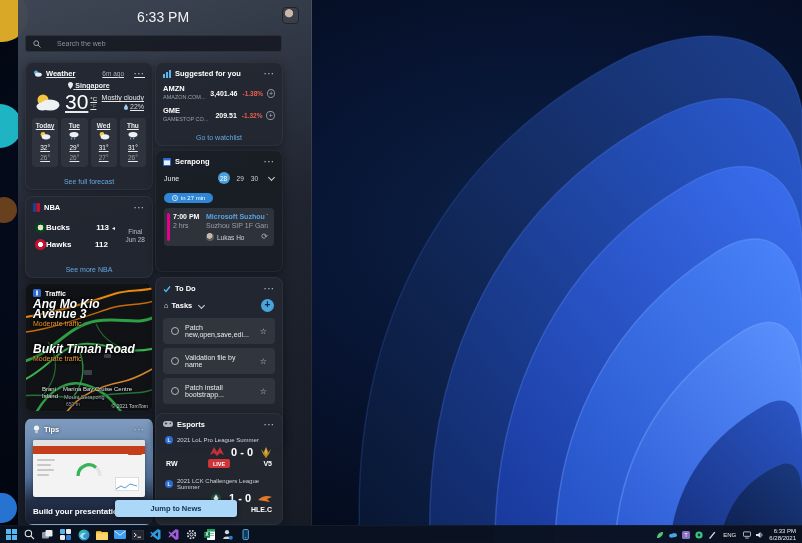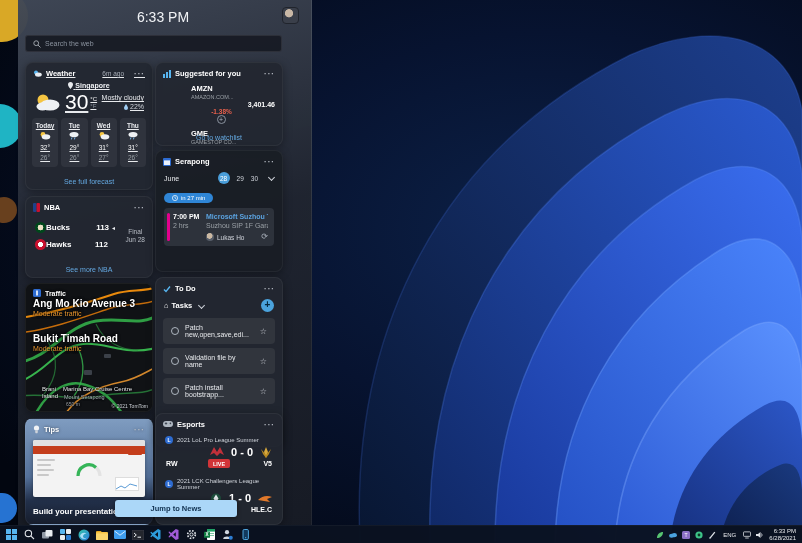--- a/index.html
+++ b/index.html
@@ -14,21 +14,21 @@
   
   .panel{position:absolute;left:18px;top:0;width:294px;height:525px;
     background:linear-gradient(165deg,rgba(64,72,86,.97),rgba(32,37,48,.975) 45%,rgba(23,27,36,.98));
     border-right:1px solid rgba(255,255,255,.05);}
   .panel-time{position:absolute;left:55px;top:9px;width:180px;text-align:center;
     color:#f0f2f5;font-size:14px;}
   .avatar{position:absolute;left:264px;top:7px;width:17px;height:17px;border-radius:4px;
     background:radial-gradient(circle at 40% 35%,#c9b8a6 0 28%,#3a3f4a 34%);border:1px solid #20242c;}
   .searchbar{position:absolute;left:7px;top:35px;width:257px;height:17px;border-radius:3px;
     background:rgba(22,26,34,.9);border:1px solid rgba(255,255,255,.09);
-    display:flex;align-items:center;gap:4px;padding:0 7px;}
+    display:flex;align-items:center;gap:16px;padding:0 7px;}
   .searchbar input{flex:1;background:transparent;border:none;outline:none;
     color:#cfd3da;font-size:7px;font-family:inherit;}
   .searchbar input::placeholder{color:#8a929e;}
 
   .card{position:absolute;border-radius:8px;background:rgba(34,39,48,.93);
     border:1px solid rgba(255,255,255,.05);box-shadow:0 2px 8px rgba(0,0,0,.35);
     color:#e8eaed;overflow:hidden;}
   .chead{display:flex;align-items:center;gap:4px;padding:6px 7px 3px 7px;
     font-size:7.5px;font-weight:bold;color:#fff;}
   .chead .dots{margin-left:auto;color:#b9bec6;font-size:8px;letter-spacing:1px;cursor:default;}
@@ -46,21 +46,21 @@
   .w-right{margin-left:auto;text-align:right;font-size:7px;color:#e8eaed;line-height:9px;}
   .w-precip{display:flex;align-items:center;justify-content:flex-end;gap:2px;color:#cfd3da;}
   .w-days{display:flex;gap:3px;padding:5px 6px 0 6px;}
   .w-day{flex:1;background:rgba(255,255,255,.06);border-radius:4px;text-align:center;
     padding:3px 0 4px 0;font-size:6.5px;line-height:10px;}
   .w-day .dn{color:#e8eaed;font-weight:bold;}
   .w-day .hi{color:#fff;}
   .w-day .lo{color:#9aa0a6;}
 
   
-  .s-row{display:flex;align-items:center;padding:4px 7px 2px 7px;flex-direction:column;}
+  .s-row{display:flex;align-items:center;padding:4px 7px 2px 7px;}
   .s-left{width:56px;line-height:8px;}
   .s-sym{font-size:7.5px;font-weight:bold;color:#fff;}
   .s-name{font-size:5.5px;color:#9aa0a6;}
   .s-price{margin-left:auto;font-size:7px;font-weight:bold;color:#fff;}
   .s-chg{color:var(--red);font-size:6.5px;font-weight:bold;margin-left:5px;}
   .s-plus{margin-left:4px;width:9px;height:9px;border:1px solid #8a929e;border-radius:50%;
     color:#aeb6c0;font-size:7px;line-height:8px;text-align:center;}
 
   
   .cal{background:rgba(25,29,37,.95);}
@@ -92,21 +92,21 @@
   .n-mark{font-size:5px;color:#e8eaed;margin-left:2px;}
   .n-status{position:absolute;right:7px;top:31px;text-align:center;font-size:6.5px;
     color:#b9bec6;line-height:8px;}
 
   
   .traffic{background:#101215;}
   .t-map{position:absolute;inset:0;}
   .t-head{position:relative;display:flex;align-items:center;gap:4px;padding:5px 7px 1px 7px;
     font-size:7px;font-weight:bold;color:#fff;text-shadow:0 0 3px #000;}
   .t-road{position:relative;padding:1px 7px;text-shadow:0 0 3px #000,0 0 3px #000;}
-  .t-road .rn{font-size:10px;font-weight:bold;color:#fff;line-height:10px;}
+  .t-road .rn{font-size:12px;font-weight:bold;color:#fff;line-height:10px;font-style:italic;}
   .t-road .rs{font-size:7px;color:#e8952f;line-height:9px;}
   .t-lbl{position:absolute;color:#e8eaed;text-shadow:0 0 2px #000,0 0 2px #000;font-size:6px;line-height:7px;}
   .t-attr{position:absolute;right:4px;bottom:2px;font-size:5px;color:#cfd3da;text-shadow:0 0 2px #000;}
 
   
   .tips{background:linear-gradient(180deg,#7f9cc0 0%,#54719a 55%,#22304a 78%,#161d2c 100%);text-align:center;}
   .tips .chead{text-shadow:0 0 3px rgba(0,0,0,.6);}
   .thumb{margin:3px auto 0 auto;width:112px;height:57px;background:#f3f3f3;border-radius:2px;
     position:relative;overflow:hidden;box-shadow:0 1px 4px rgba(0,0,0,.4);}
   .t-tab{height:6px;background:#e2e2e2;}

